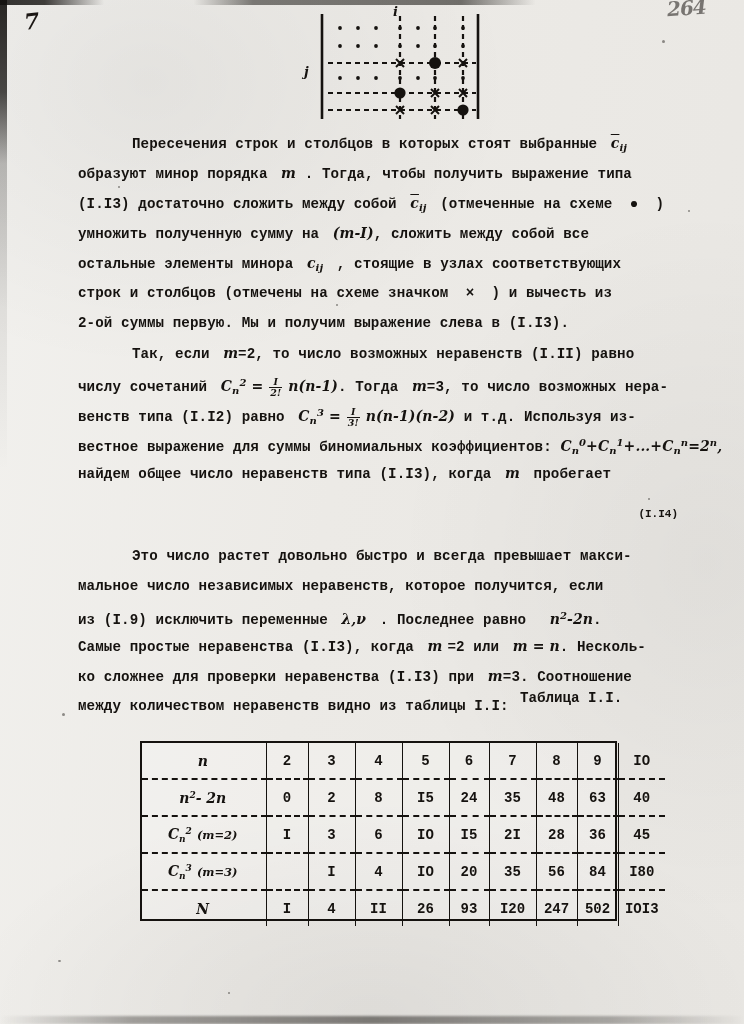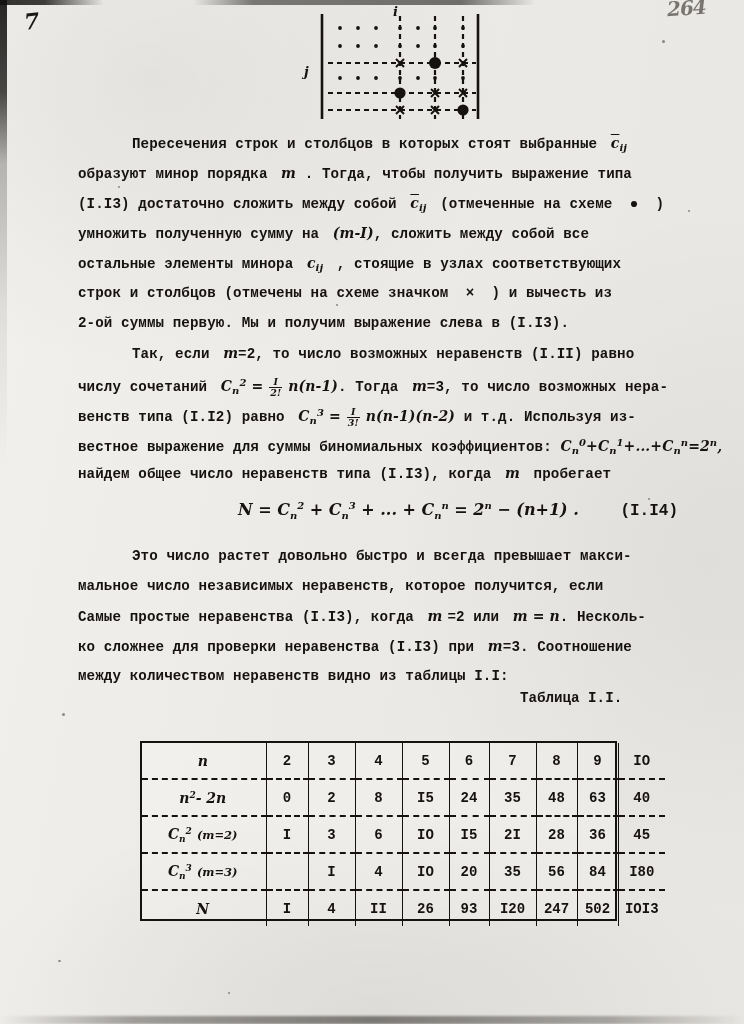--- a/index.html
+++ b/index.html
@@ -143,22 +143,22 @@
     position: absolute;
     left: 160px; top: 0;
     font-family: "DejaVu Serif", serif;
     font-style: italic;
     font-weight: 700;
     font-size: 16px;
     white-space: nowrap;
   }
   #eq-num {
     position: absolute;
-    right: 0; top: 2px;
-    font-size: 16px;
+    right: 0; top: 8px;
+    font-size: 11px;
     font-weight: 700;
     font-family: "Liberation Mono", monospace;
   }
 
   
   #table-caption {
     position: absolute;
     left: 520px; top: 690px;
     font-size: 14.2px;
     font-weight: 700;
@@ -347,35 +347,35 @@
       <span class="m">C<sub>n</sub><sup>0</sup>+C<sub>n</sub><sup>1</sup>+...+C<sub>n</sub><sup>n</sup>=2<sup>n</sup>,</span>
     </div>
     <div class="line">
       <span>найдем общее число неравенств типа (I.I3), когда</span>
       <span class="m">&nbsp;m&nbsp;</span>
       <span>пробегает</span>
     </div>
   </div>
 
   <div id="equation">
-    <div id="eq-body">
-      N = C<sub style="font-size:10px;vertical-align:-4px">n</sub><sup style="font-size:10px;vertical-align:6px">2</sup> +
-      C<sub style="font-size:10px;vertical-align:-4px">n</sub><sup style="font-size:10px;vertical-align:6px">3</sup> + ... +
-      C<sub style="font-size:10px;vertical-align:-4px">n</sub><sup style="font-size:10px;vertical-align:6px">n</sup> =
-      2<sup style="font-size:10px;vertical-align:6px">n</sup> − (n+1)&nbsp;.
-    </div>
     <div id="eq-num">(I.I4)</div>
   </div>
 
   <div class="para" id="para-3" style="top:541px;">
     <div class="line">
       <span class="indent">Это число растет довольно быстро и всегда превышает макси-</span>
     </div>
     <div class="line">
       <span>мальное число независимых неравенств, которое получится, если</span>
+    </div>
+    <div class="line">
+      <span>из (I.9) исключить переменные</span>
+      <span class="m">&nbsp;λ,ν&nbsp;</span>
+      <span>. Последнее равно</span>
+      <span class="m">&nbsp;&nbsp;&nbsp;n<sup>2</sup>-2n</span><span>.</span>
     </div>
     <div class="line">
       <span>Самые простые неравенства (I.I3), когда</span>
       <span class="m">&nbsp;m&nbsp;</span><span>=2 или</span>
       <span class="m">&nbsp;m = n</span><span>. Несколь-</span>
     </div>
     <div class="line">
       <span>ко сложнее для проверки неравенства (I.I3) при</span>
       <span class="m">&nbsp;m</span><span>=3. Соотношение</span>
     </div>

